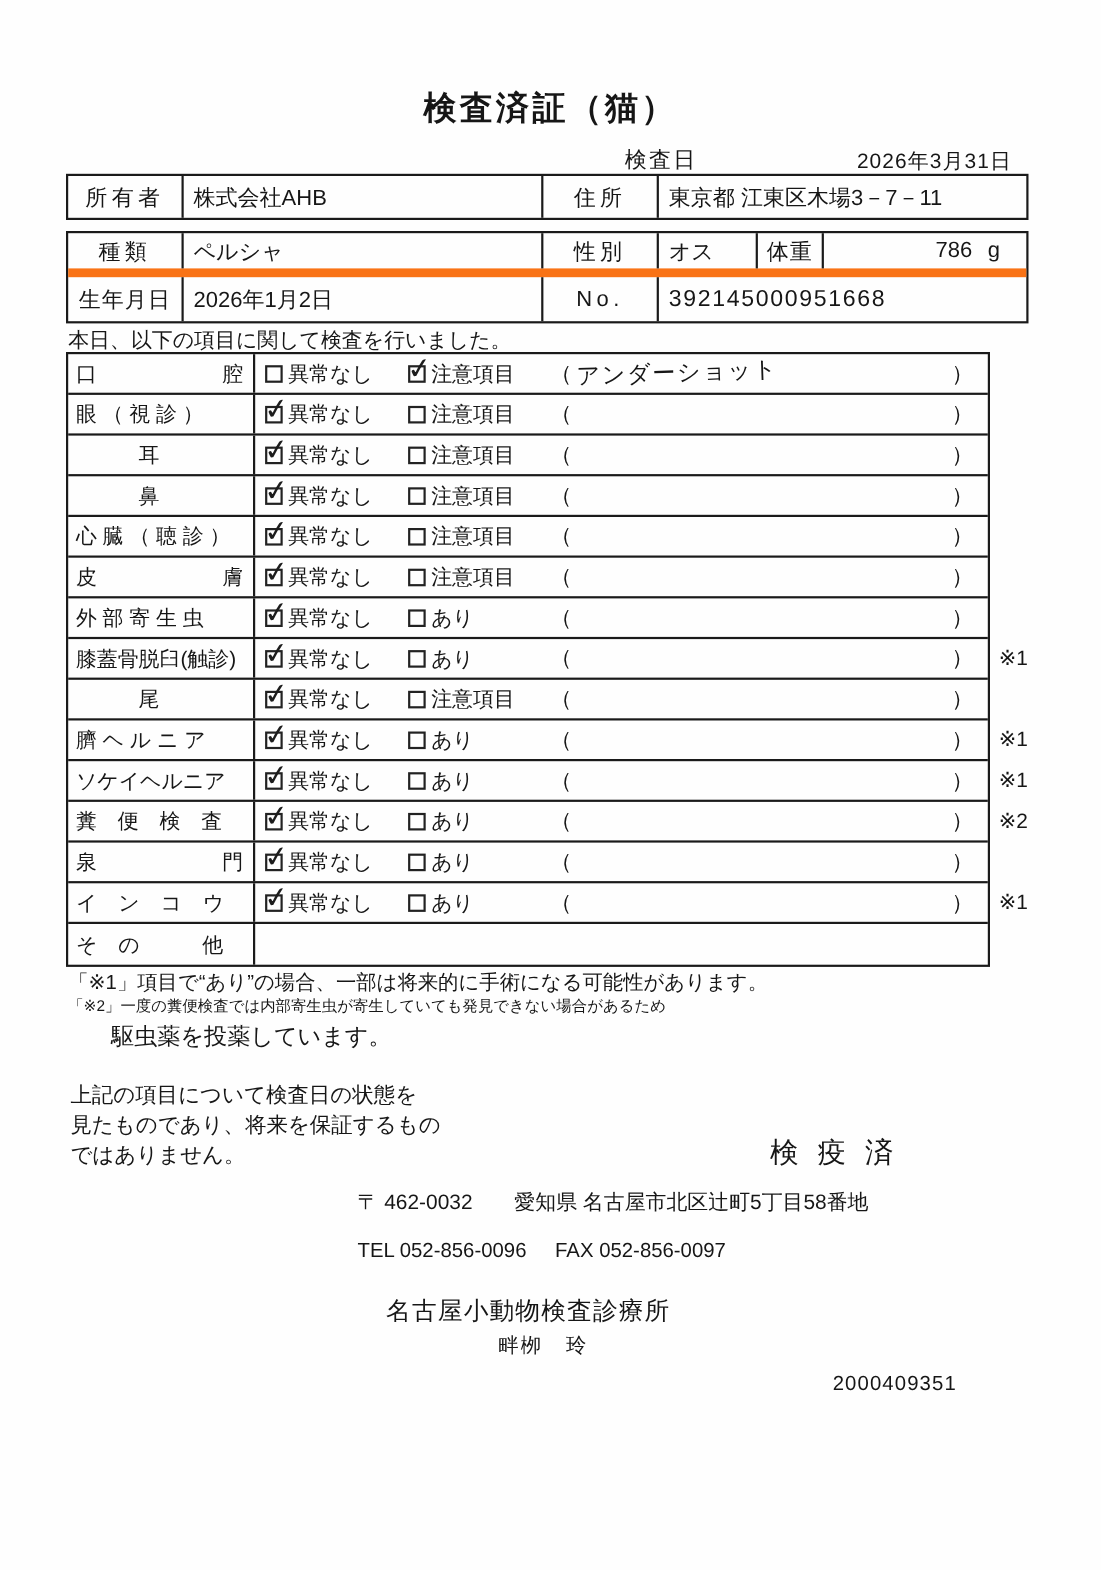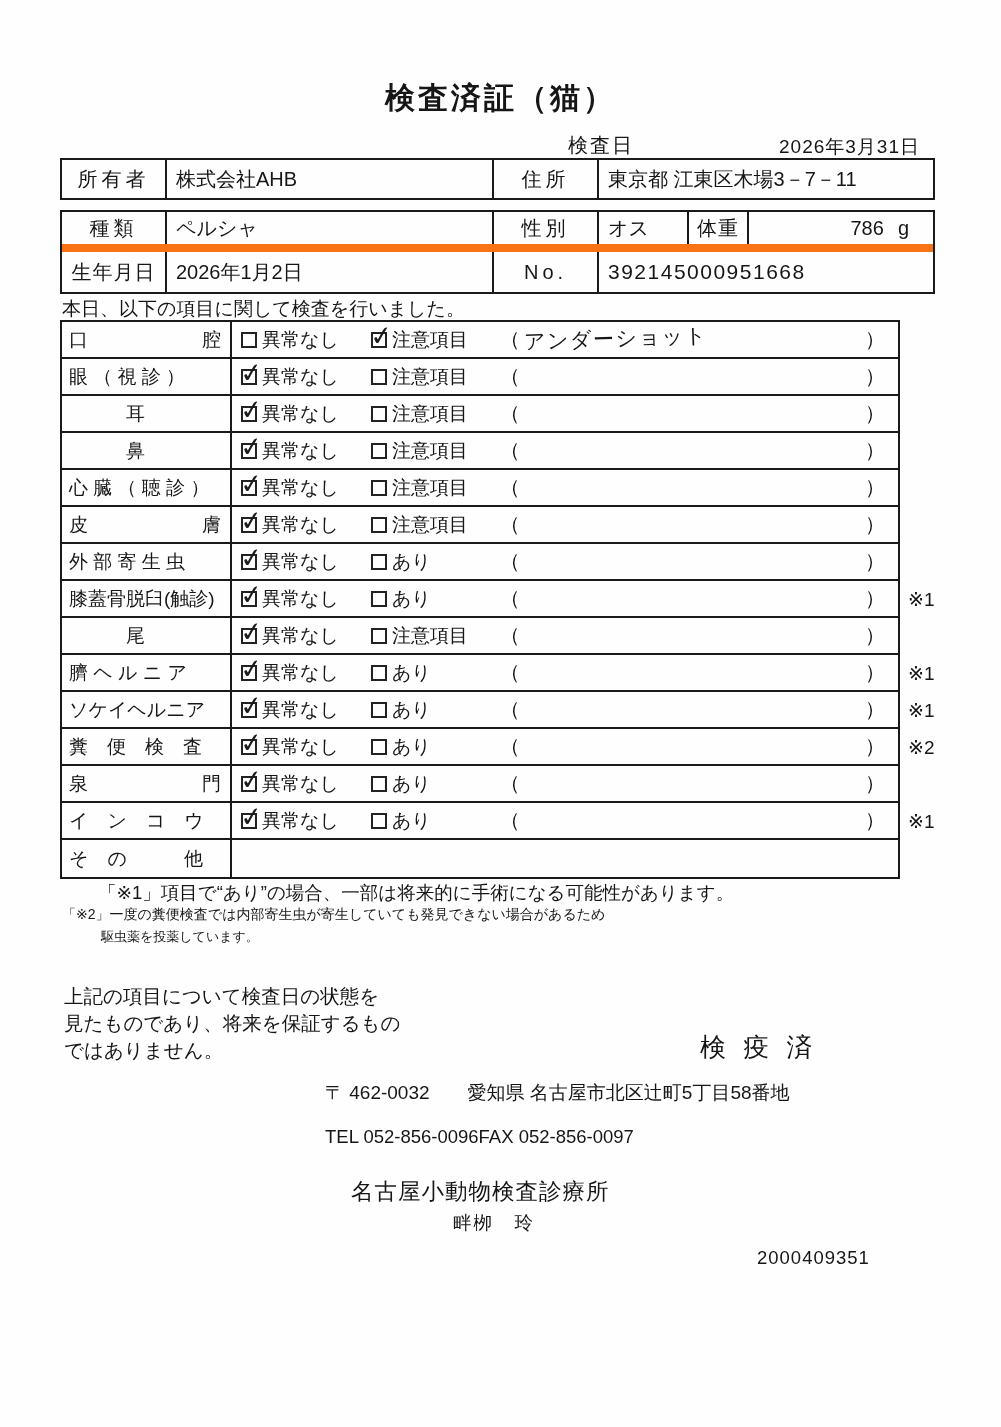--- a/index.html
+++ b/index.html
@@ -65,30 +65,30 @@
   .note {
     position:absolute; left:292px; top:50%;
     transform:translateY(-55%) rotate(-2deg);
     font-size:21px; letter-spacing:1.5px;
   }
   .row-mark {
     position:absolute; right:-48px; top:50%; transform:translateY(-50%);
     width:46px; padding-left:8px; font-size:19px; text-align:left;
   }
 
-  .fn1 { position:absolute; left:62px;  top:880px; font-size:18.5px;margin-left:36px; }
+  .fn1 { position:absolute; left:62px;  top:880px; font-size:18.5px; }
   .fn2 { position:absolute; left:62px;  top:906px; font-size:14px; }
-  .fn3 { position:absolute; left:101px; top:928px; font-size:13px; }
+  .fn3 { position:absolute; left:101px; top:928px; font-size:21px; }
 
   .disclaimer { position:absolute; left:64px; top:983px; font-size:19.5px; line-height:27px; }
 
   .stamp { position:absolute; left:700px; top:1030px; font-size:26px; letter-spacing:5px; font-weight:500; }
 
   .postal-line { position:absolute; left:325px; top:1080px; font-size:19px; display:flex; gap:38px; white-space:nowrap; }
-  .tel-line    { position:absolute; left:325px; top:1126px; font-size:18.5px; display:flex; white-space:nowrap; }
+  .tel-line    { position:absolute; left:325px; top:1126px; font-size:18.5px; display:flex; gap:26px; white-space:nowrap; }
   .clinic-name { position:absolute; left:351px; top:1176px; font-size:22.5px; letter-spacing:1px; }
   .clinic-person { position:absolute; left:453px; top:1210px; font-size:18.5px; letter-spacing:2px; }
   .serial { position:absolute; left:757px; top:1247px; font-size:18.5px; letter-spacing:1px; }
 </style>
 </head>
 <body>
 
 <div class="page">
 
   <div class="title">検査済証（猫）</div>

